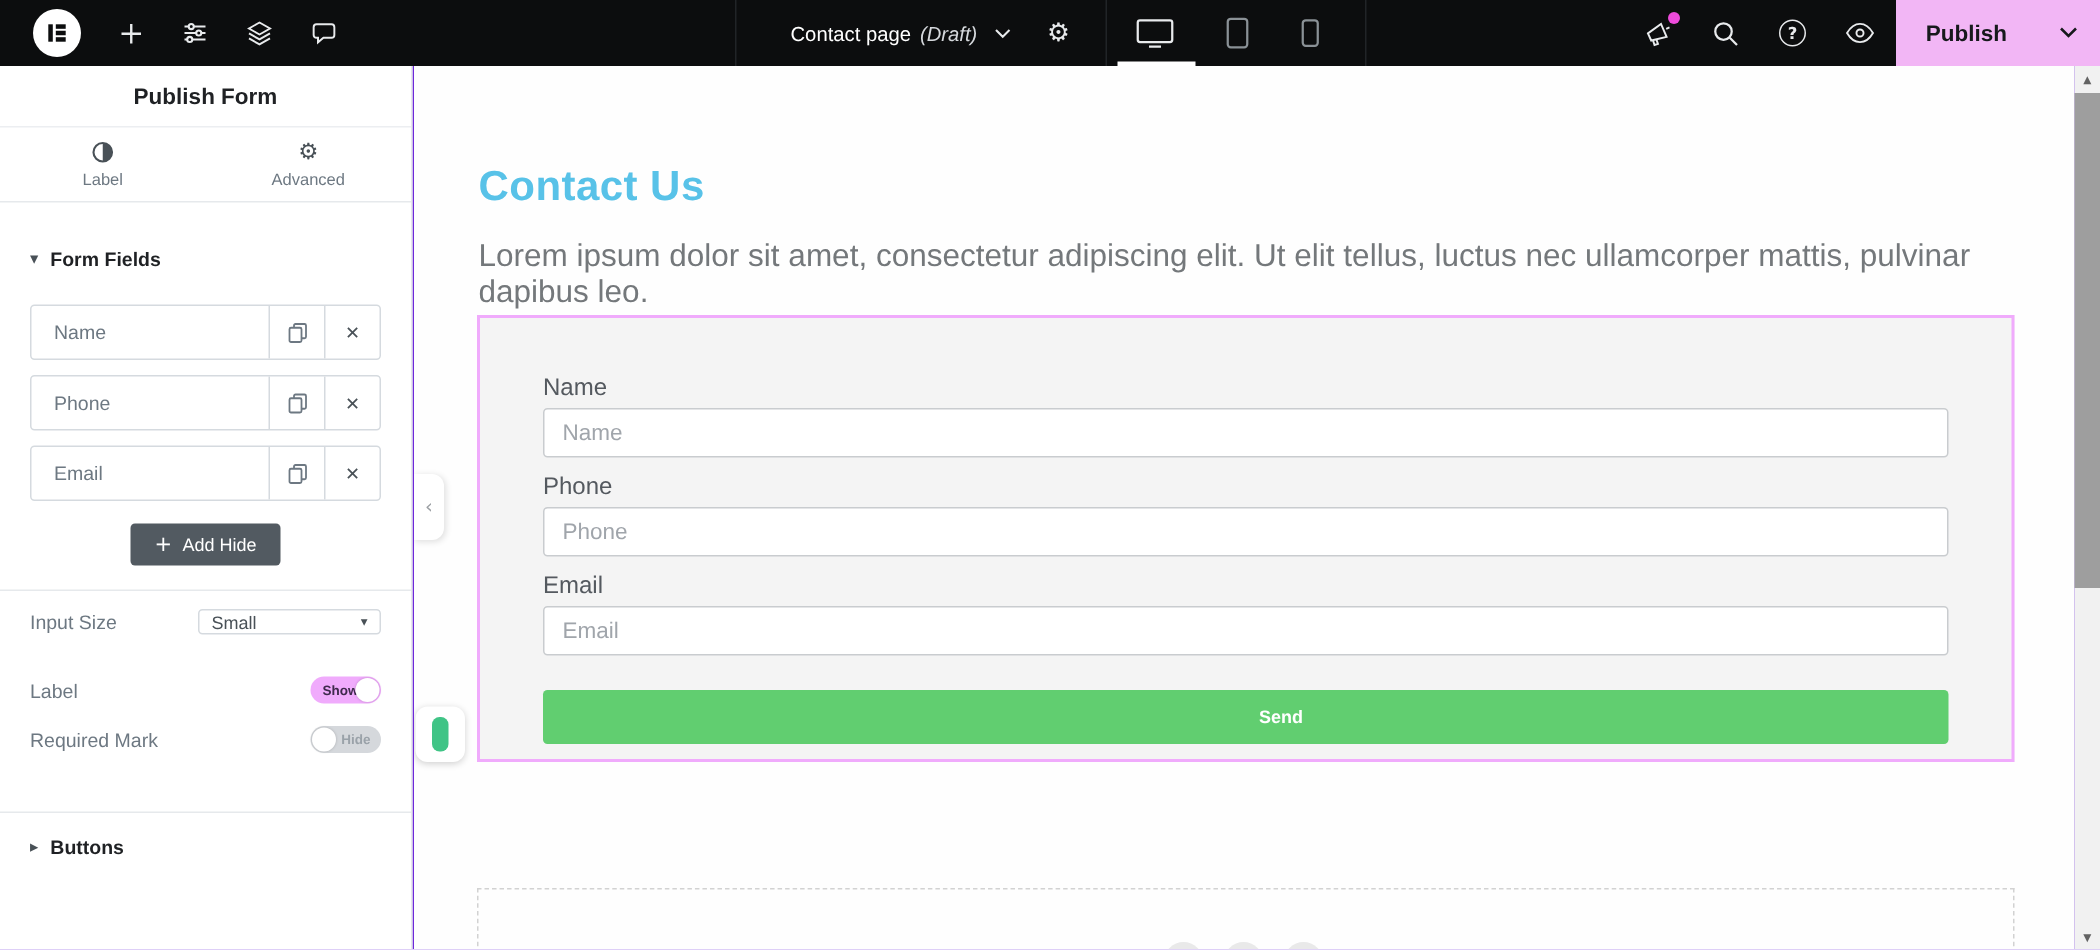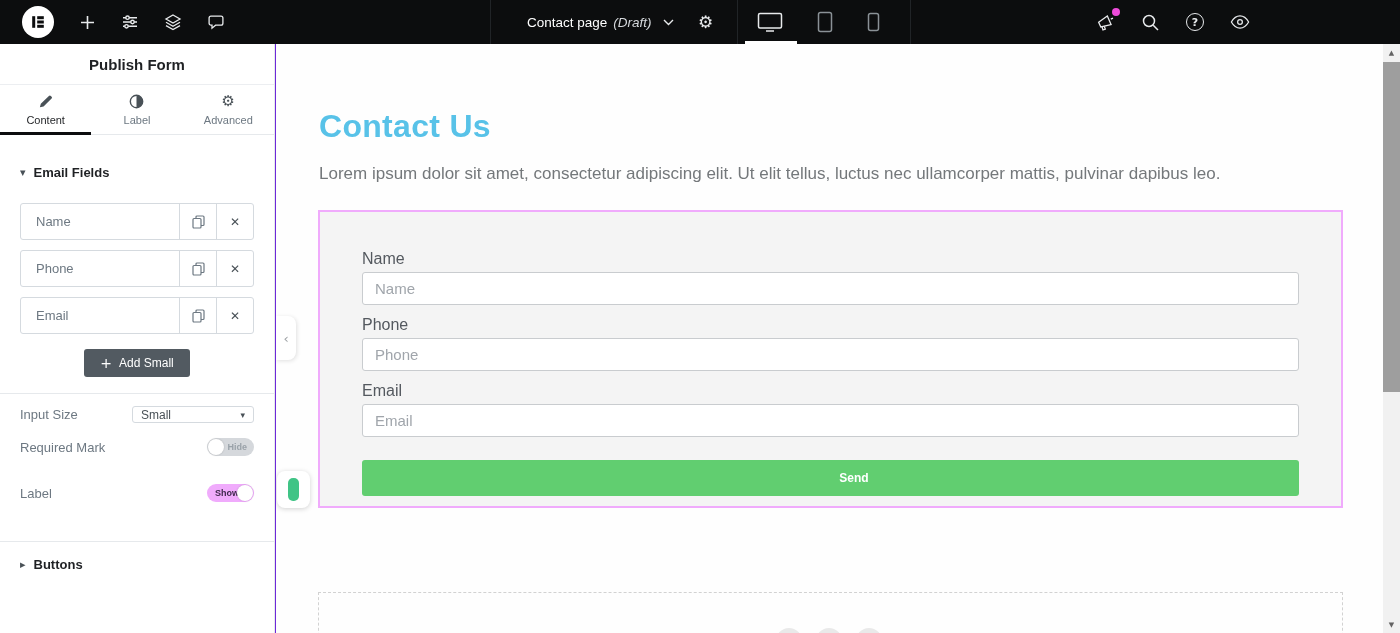--- a/index.html
+++ b/index.html
@@ -84,22 +84,22 @@
   .toggle.off .toggle-text { right:7px; color:#9aa2a9; }
   .knob { position:absolute; top:1px; width:16px; height:16px; border-radius:50%; background:#fff; box-shadow:0 0 2px rgba(0,0,0,.2); }
   .toggle.on .knob { right:1px; }
   .toggle.off .knob { left:1px; }
 
   .section-foot { border-top:1px solid #e6e9ec; margin:39px -20px 0 -20px; padding:15px 20px 0 20px;
                   display:flex; align-items:center; gap:8px; font-size:13px; font-weight:700; color:#1f2124; cursor:pointer; }
 
   
   .canvas { position:absolute; top:44px; left:276px; width:1107px; height:589px; background:#fefefe; overflow:hidden; }
-  .page-heading { margin:64px 0 0 43px; font-size:32px; font-weight:700; color:#58c2e8; letter-spacing:0.3px; }
-  .page-para { margin:19px 43px 0 43px; font-size:17px; color:#74787b; }
+  .page-heading { margin:64px 0 0 43px; font-size:28px; font-weight:700; color:#58c2e8; letter-spacing:0.3px; }
+  .page-para { margin:19px 43px 0 43px; font-size:21px; color:#74787b; }
 
   .form-section { position:absolute; left:42px; top:166px; width:1025px; height:298px;
                   border:2px solid #f0abfc; background:#f4f4f4; padding:38px 42px 0 42px; }
   .form-group { margin-bottom:11px; }
   .form-label { font-size:16px; color:#54595f; margin-bottom:4px; }
   .form-input { width:100%; height:33px; background:#fff; border:1px solid #c9cccf; border-radius:3px;
                 padding:0 12px; font-size:15px; color:#54595f; font-family:"Liberation Sans", sans-serif; outline:none; }
   .form-input::placeholder { color:#a0a5ab; opacity:1; }
   .send-btn { width:100%; height:36px; margin-top:12px; background:#61ce70; border:none; border-radius:3px;
               color:#fff; font-size:12px; font-weight:700; font-family:Liberation Sans, sans-serif; cursor:pointer;padding-left:47px; }
@@ -227,49 +227,51 @@
         <span class="circle-q">?</span>
       </div>
       <div class="tb-icon">
         <svg width="22" height="16" viewBox="0 0 22 16" fill="none" stroke="#e8eaec" stroke-width="1.4">
           <path d="M1.5 8 C4.5 2.8 8 1.3 11 1.3 S17.5 2.8 20.5 8 C17.5 13.2 14 14.7 11 14.7 S4.5 13.2 1.5 8 Z"></path>
           <circle cx="11" cy="8" r="2.6"></circle>
         </svg>
       </div>
     </div>
 
+    <div class="publish">
+      <div class="publish-label">Publish</div>
+      <div class="publish-caret">
+        <svg width="12" height="8" viewBox="0 0 12 8">
+          <path d="M1 1l5 5 5-5" stroke="#17191c" stroke-width="1.7" fill="none"></path>
+        </svg>
+      </div>
+    </div>
   </div>
 
   <div class="panel">
     <div class="panel-header">Publish Form</div>
 
     <div class="panel-tabs">
-      <div class="ptab active">
-        <svg width="15" height="15" viewBox="0 0 16 16">
-          <path d="M2 14l1-3.6L11.6 2a1.5 1.5 0 0 1 2.1 0l.8.8a1.5 1.5 0 0 1 0 2.1L5.9 13.4 2 14z" fill="#495157"></path>
-        </svg>
-        <span class="ptab-label">Content</span>
-      </div>
       <div class="ptab">
         <svg width="15" height="15" viewBox="0 0 16 16">
           <circle cx="8" cy="8" r="6.6" fill="none" stroke="#495157" stroke-width="1.5"></circle>
           <path d="M8 1.4 a6.6 6.6 0 0 1 0 13.2 Z" fill="#495157"></path>
         </svg>
         <span class="ptab-label">Label</span>
       </div>
       <div class="ptab">
         <span class="glyph-gear-dark">⚙</span>
         <span class="ptab-label">Advanced</span>
       </div>
     </div>
 
     <div class="panel-body">
       <div class="section-head">
         <span class="caret">▾</span>
-        <span>Email Fields</span>
+        <span>Form Fields</span>
       </div>
 
 
       <div class="repeater">
         <div class="rep-row">
           <div class="rep-label">Name</div>
           <div class="rep-btn">
             <svg width="13" height="14" viewBox="0 0 13 14" fill="none" stroke="#6d7882" stroke-width="1.2">
               <rect x="4" y="1" width="8" height="9.5" rx="1"></rect>
               <rect x="1" y="3.5" width="8" height="9.5" rx="1" fill="#fff"></rect>
@@ -301,50 +303,50 @@
           </div>
           <div class="rep-btn">
             <span class="glyph-close">✕</span>
           </div>
         </div>
       </div>
 
       <div class="add-item-wrap">
         <button class="add-item-btn">
           <span class="add-plus">+</span>
-          <span>Add Small</span>
+          <span>Add Hide</span>
         </button>
       </div>
 
       <hr class="panel-hr">
 
       <div class="ctrl-row row-inputsize">
         <span class="ctrl-label">Input Size</span>
         <div class="select-box">
           <span class="select-value">Small</span>
           <span class="select-caret">▾</span>
         </div>
       </div>
 
+      <div class="ctrl-row row-toggle1">
+        <span class="ctrl-label">Label</span>
+        <div class="toggle on">
+          <span class="toggle-text">Show</span>
+          <span class="knob"></span>
+        </div>
+      </div>
+
       <div class="ctrl-row row-toggle2">
         <span class="ctrl-label">Required Mark</span>
         <div class="toggle off">
           <span class="toggle-text">Hide</span>
           <span class="knob"></span>
         </div>
       </div>
 
-      <div class="ctrl-row row-toggle1">
-        <span class="ctrl-label">Label</span>
-        <div class="toggle on">
-          <span class="toggle-text">Show</span>
-          <span class="knob"></span>
-        </div>
-      </div>
-
       <div class="section-foot">
         <span class="caret">▸</span>
         <span>Buttons</span>
       </div>
     </div>
   </div>
 
   <div class="canvas">
     <h1 class="page-heading">Contact Us</h1>
     <p class="page-para">Lorem ipsum dolor sit amet, consectetur adipiscing elit. Ut elit tellus, luctus nec ullamcorper mattis, pulvinar dapibus leo.</p>

